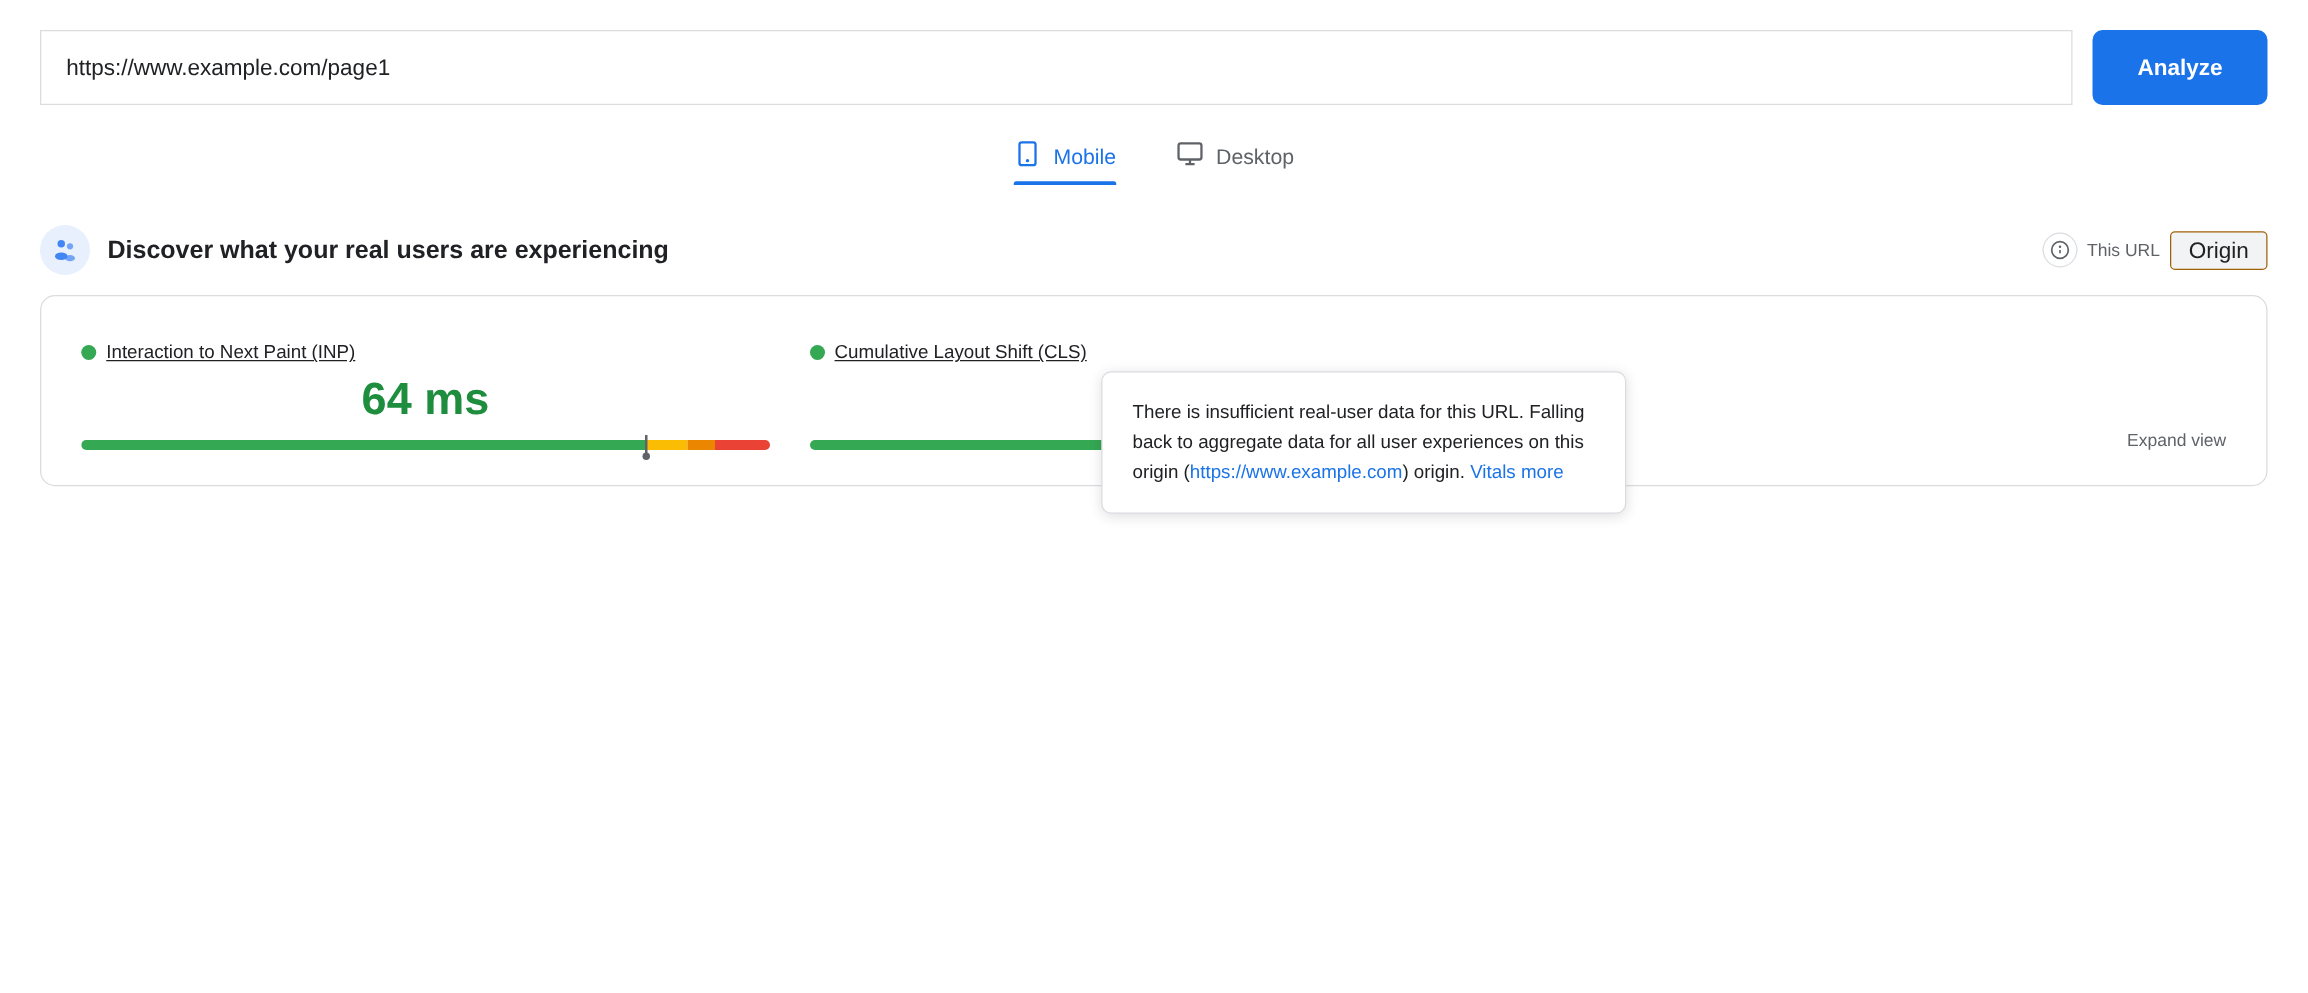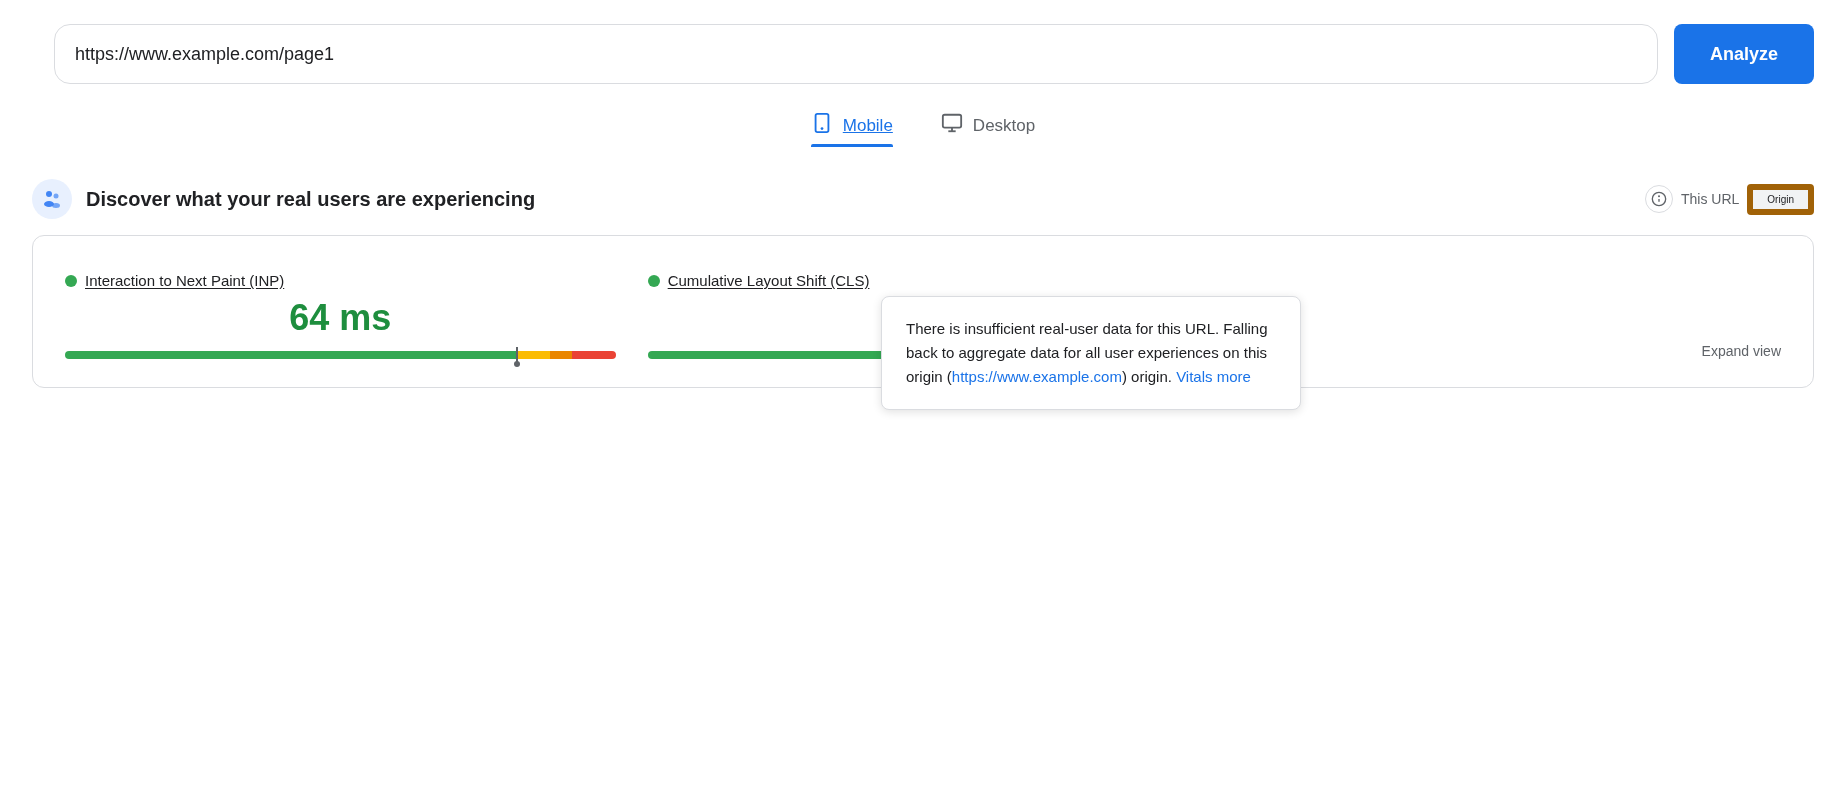--- a/index.html
+++ b/index.html
@@ -15,26 +15,25 @@
     .url-bar-row {
       display: flex;
       align-items: center;
       gap: 16px;
       margin-bottom: 28px;
     }
     .url-input {
       flex: 1;
       height: 60px;
       border: 1.5px solid #dadce0;
-      border-radius: 16px;
+      border-radius: 0;
       padding: 0 20px;
       font-size: 18px;
       color: #202124;
       outline: none;
-      margin-left: 22px;
     }
     .analyze-btn {
       height: 60px;
       padding: 0 36px;
       background: #1a73e8;
       color: #fff;
       border: none;
       border-radius: 8px;
       font-size: 18px;
       font-weight: 600;
@@ -60,21 +59,20 @@
     }
     .device-tab .tab-inner {
       display: flex;
       align-items: center;
       gap: 10px;
       font-size: 17px;
       color: #5f6368;
     }
     .device-tab.active .tab-inner {
       color: #1a73e8;
-      text-decoration: underline;
     }
     .device-tab.active::after {
       content: '';
       position: absolute;
       bottom: 0;
       left: 0;
       right: 0;
       height: 3px;
       background: #1a73e8;
       border-radius: 2px 2px 0 0;
@@ -126,23 +124,23 @@
       display: flex;
       align-items: center;
       justify-content: center;
       cursor: pointer;
       color: #5f6368;
       font-size: 14px;
       font-weight: bold;
     }
     .toggle-btn {
       padding: 4px 14px;
-      border: 6px solid #a16207;
+      border: 1px solid #a16207;
       border-radius: 4px;
-      font-size: 10px;
+      font-size: 18px;
       cursor: pointer;
       background: #fff;
       color: #5f6368;
     }
     .toggle-btn.active {
       background: #f1f3f4;
       color: #202124;
       font-weight: 500;
     }
     .url-label {

